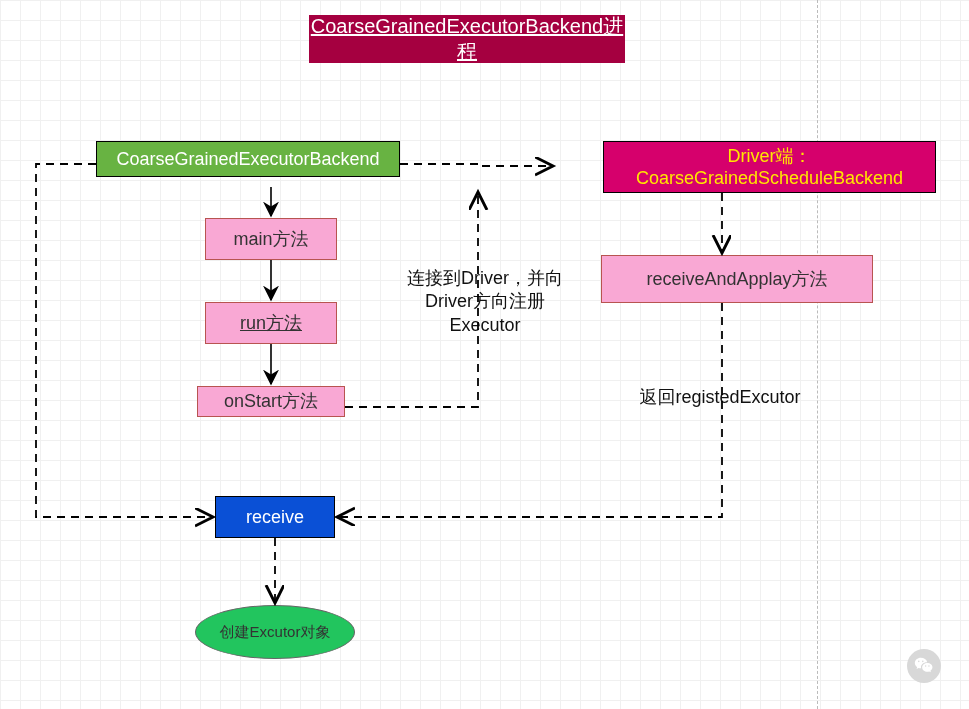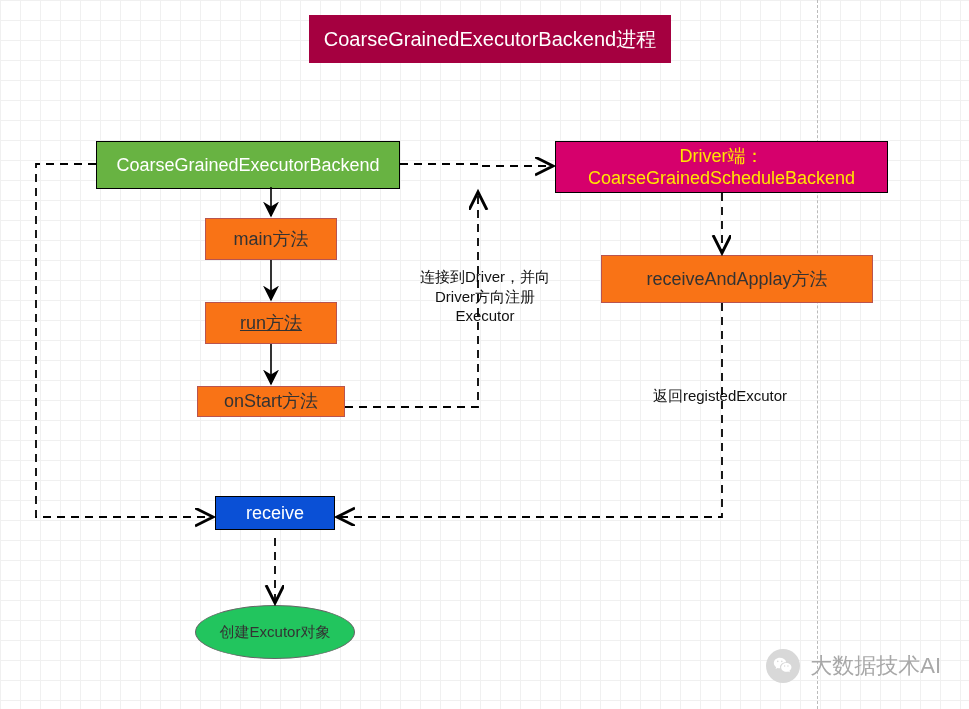--- a/index.html
+++ b/index.html
@@ -30,47 +30,48 @@
     font-size: 20px;
     height: 48px;
   }
   .green-box {
     background: #68b342;
     border: 1px solid #000;
     color: #ffffff;
     font-size: 18px;
   }
   .pink-box {
-    background: #f97316;
+    background: #f9a8d4;
     border: 1px solid #b85450;
     color: #333;
     font-size: 18px;
   }
   .magenta-box {
     background: #d6006c;
     border: 1px solid #000;
     color: #ffe600;
     font-size: 18px;
+    margin-left: 48px;
   }
   .blue-box {
     background: #0a50d6;
     border: 1px solid #000;
     color: #ffffff;
     font-size: 18px;
   }
   .ellipse {
     background: #22c55e;
     border: 1px solid #666;
     color: #333;
     font-size: 15px;
     border-radius: 50%;
   }
   .label {
     position: absolute;
-    font-size: 15px;
+    font-size: 18px;
     color: #111;
     text-align: center;
     background: transparent;
     line-height: 1.3;
   }
   .watermark {
     position: absolute;
     display: flex;
     align-items: center;
     gap: 10px;
@@ -93,25 +94,25 @@
     position: absolute;
     border-left: 1px dashed #bbb;
     top: 0; bottom: 0; width: 0;
   }
 </style>
 </head>
 <body>
 
 <div class="page-boundary" style="left:817px"></div>
 
-<div class="box title-box" style="left:309px; top:15px; width:362px;">
+<div class="box title-box" style="left:309px; top:15px; width:316px;text-decoration:underline;">
   <span>CoarseGrainedExecutorBackend进程</span>
 </div>
 
-<div class="box green-box" style="left:96px; top:141px; width:304px; height:48px;">
+<div class="box green-box" style="left:96px; top:141px; width:304px; height:36px;">
   <span>CoarseGrainedExecutorBackend</span>
 </div>
 
 <div class="box pink-box" style="left:205px; top:218px; width:132px; height:42px;">
   <span>main方法</span>
 </div>
 
 <div class="box pink-box" style="left:205px; top:302px; width:132px; height:42px;text-decoration:underline;">
   <span>run方法</span>
 </div>
@@ -122,41 +123,40 @@
 
 <div class="box magenta-box" style="left:555px; top:141px; width:333px; height:52px; white-space:pre-line;">
   <span>Driver端：
 CoarseGrainedScheduleBackend</span>
 </div>
 
 <div class="box pink-box" style="left:601px; top:255px; width:272px; height:48px;">
   <span>receiveAndApplay方法</span>
 </div>
 
-<div class="box blue-box" style="left:215px; top:496px; width:120px; height:34px;">
+<div class="box blue-box" style="left:215px; top:496px; width:120px; height:42px;">
   <span>receive</span>
 </div>
 
 <div class="box ellipse" style="left:195px; top:605px; width:160px; height:54px;">
   <span>创建Excutor对象</span>
 </div>
 
 <div class="label" style="left:395px; top:267px; width:180px; white-space:pre-line;">连接到Driver，并向
 Driver方向注册
 Executor</div>
 
 <div class="label" style="left:620px; top:386px; width:200px;">返回registedExcutor</div>
 
 <div class="watermark" style="right:28px; bottom:26px;">
   <span class="wm-icon">
     <svg viewBox="0 0 24 24">
         <path d="M8.5 3C4.9 3 2 5.6 2 8.8c0 1.8 1 3.4 2.5 4.5l-.6 2 2.2-1.2c.8.2 1.6.4 2.4.4h.4c-.1-.4-.2-.9-.2-1.3 0-3 2.9-5.4 6.4-5.4h.4C14.9 4.9 12 3 8.5 3zm-2.2 3c.5 0 .9.4.9.9s-.4.9-.9.9-.9-.4-.9-.9.4-.9.9-.9zm4.4 0c.5 0 .9.4.9.9s-.4.9-.9.9-.9-.4-.9-.9.4-.9.9-.9zm4.9 2.8c-3.1 0-5.6 2.1-5.6 4.7s2.5 4.7 5.6 4.7c.7 0 1.3-.1 2-.3l1.9 1-.5-1.7c1.3-.9 2.2-2.3 2.2-3.8 0-2.6-2.5-4.6-5.6-4.6zm-1.8 2.3c.4 0 .8.3.8.8s-.3.8-.8.8-.8-.3-.8-.8.4-.8.8-.8zm3.6 0c.4 0 .8.3.8.8s-.3.8-.8.8-.8-.3-.8-.8.4-.8.8-.8z"></path>
       </svg>
   </span>
-  <span>大数据技术AI</span>
 </div>
 
 <svg class="edges">
   <defs>
     <marker id="ah-solid" markerWidth="12" markerHeight="12" refX="9" refY="5" orient="auto">
       <path d="M0,0 L10,5 L0,10 L3,5 Z" fill="#000"></path>
     </marker>
     <marker id="ah-open" markerWidth="14" markerHeight="14" refX="10" refY="5" orient="auto">
       <path d="M0,0 L10,5 L0,10" fill="none" stroke="#000" stroke-width="1.6"></path>
     </marker>

